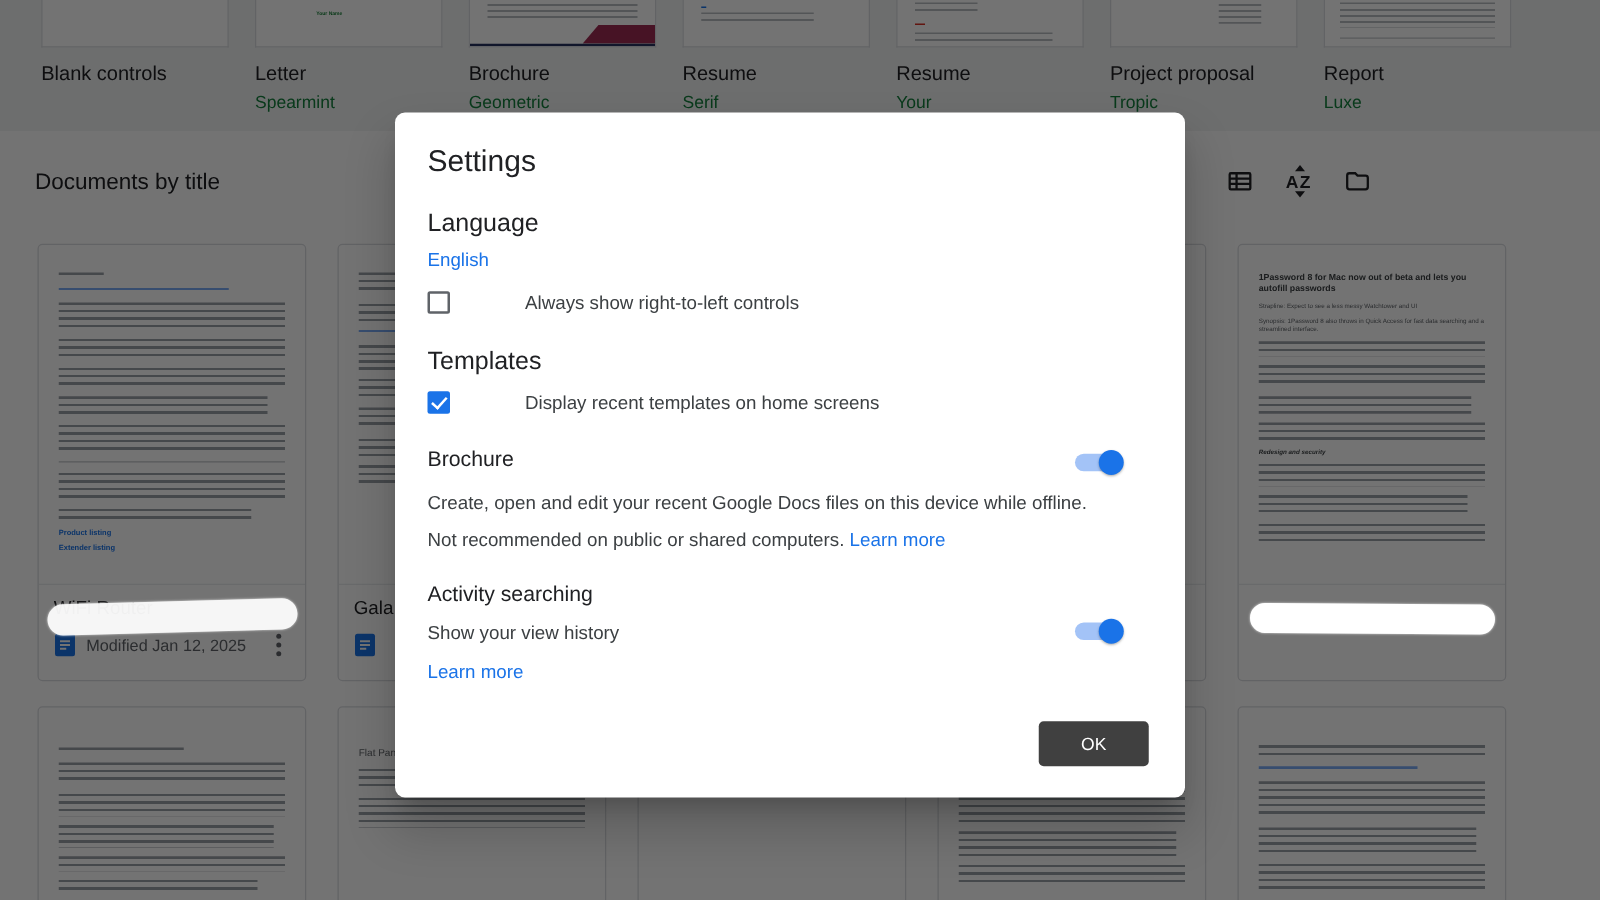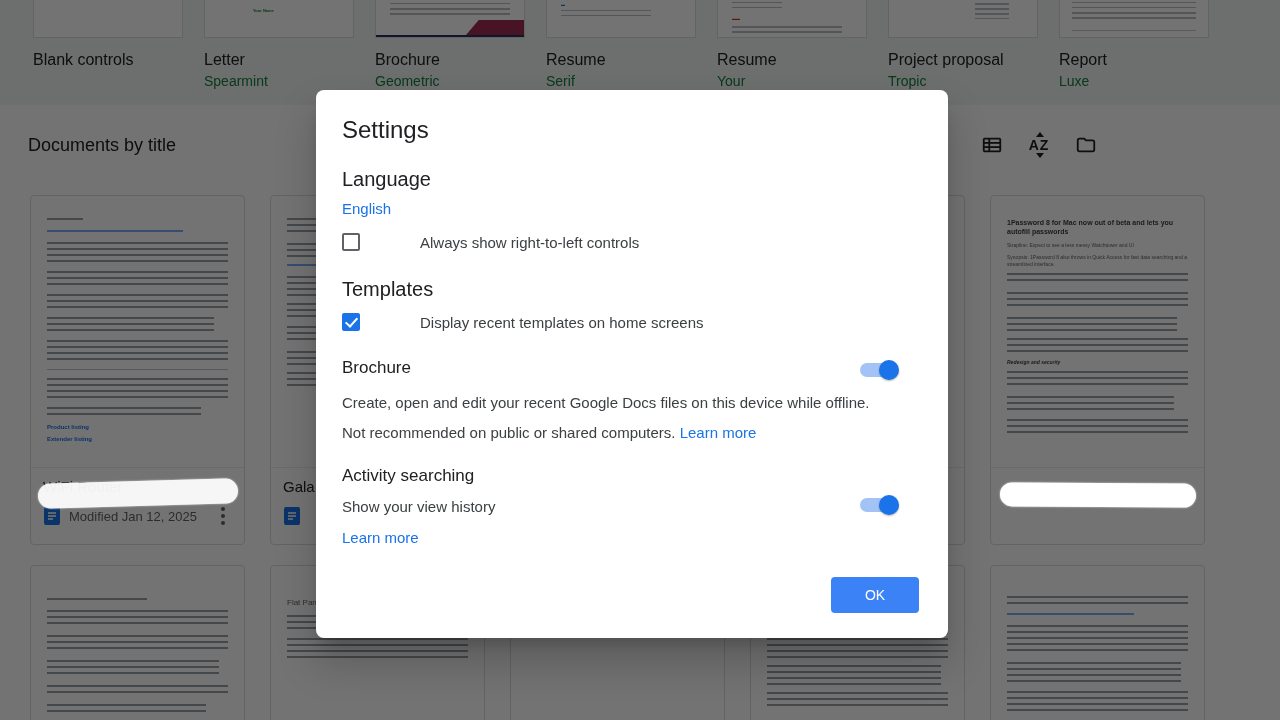--- a/index.html
+++ b/index.html
@@ -68,21 +68,21 @@
   .cb-label { font-size:15px; color:#3c4043;margin-left:46px; }
   .head-row { display:flex; align-items:center; justify-content:space-between; margin-bottom:12px; }
   .head-row .sec-head { margin-bottom:0; }
   .toggle { position:relative; width:36px; height:14px; border-radius:7px; background:#a3c3f7; margin-right:26px; flex:0 0 auto; }
   .toggle .knob { position:absolute; right:-3px; top:-3px; width:20px; height:20px; border-radius:50%; background:#1a73e8; box-shadow:0 1px 2px rgba(0,0,0,.3); }
   .dlg-desc { font-size:15px; color:#3c4043; height:20px; margin-bottom:10px; }
   .dlg-note { font-size:15px; color:#3c4043; height:20px; margin-bottom:22px; }
   .activity-row { display:flex; justify-content:space-between; height:20px; margin-bottom:11px; }
   .activity-label { font-size:15px; color:#3c4043; }
   .dlg-learn { font-size:15px; height:20px; }
-  .ok-btn { position:absolute; right:29px; bottom:25px; width:88px; height:36px; background:#3b82f6; color:#fff; font-size:14px; font-weight:500; border:none; border-radius:4px; cursor:pointer; font-family:"Liberation Sans",sans-serif; }
+  .ok-btn { position:absolute; right:29px; bottom:25px; width:88px; height:36px; background:#404040; color:#fff; font-size:14px; font-weight:500; border:none; border-radius:4px; cursor:pointer; font-family:"Liberation Sans",sans-serif; }
 </style>
 </head>
 <body>
 
 <div class="stage">
 
   <div class="bg">
 
     <div class="template-section">
 

